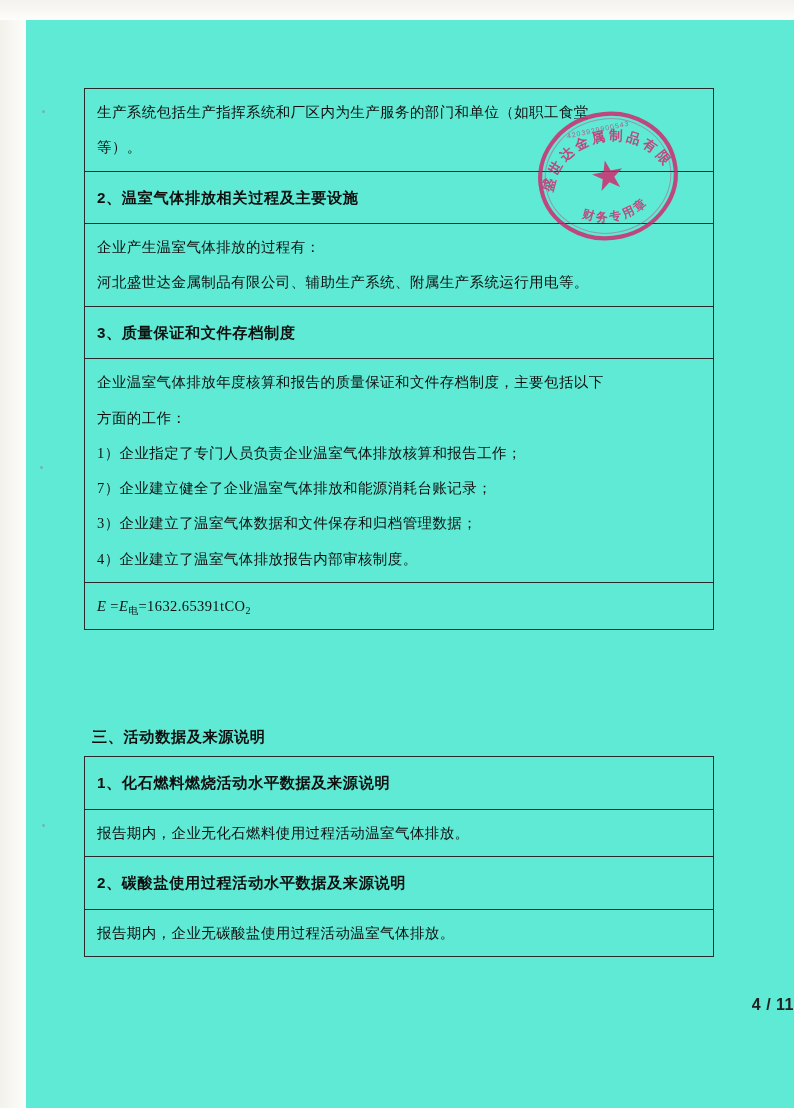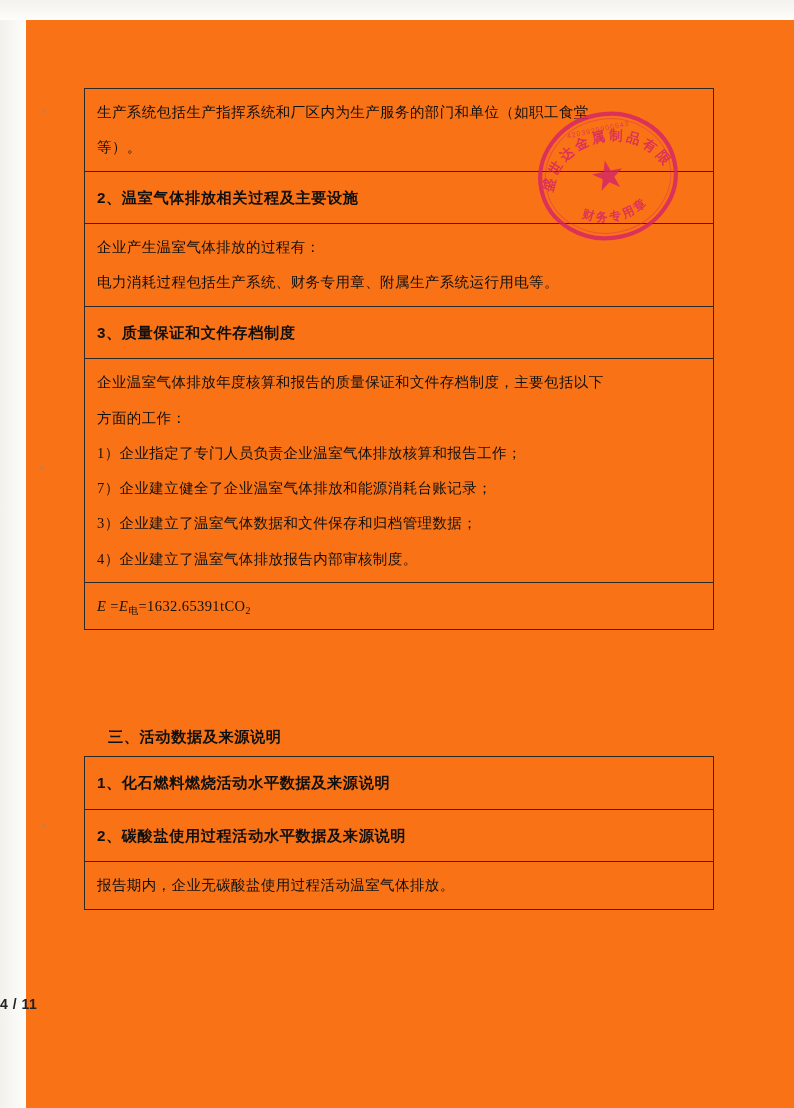--- a/index.html
+++ b/index.html
@@ -11,21 +11,21 @@
     height: 1108px;
     background: #ffffff;
     font-family: "Liberation Serif", serif;
     color: #101010;
     position: relative;
     overflow: hidden;
   }
   .page {
     position: absolute;
     inset: 0;
-    background: #f97316;
+    background: #5eead4;
   }
   
   .scan-edge-left {
     position: absolute;
     left: 0; top: 0; bottom: 0;
     width: 26px;
     background: linear-gradient(90deg, #f2f1ec 0%, #fdfdfb 100%);
   }
   .scan-edge-top {
     position: absolute;
@@ -78,21 +78,20 @@
     line-height: 2.35;
   }
 
   .section-title {
     position: absolute;
     left: 92px;
     font-family: "Liberation Sans", sans-serif;
     font-weight: bold;
     font-size: 15.2px;
     letter-spacing: .6px;
-    margin-left: 16px;
   }
 
   .formula {
     font-family: "Liberation Serif", serif;
     font-size: 14.5px;
     font-style: normal;
     text-align: right;
   }
   .formula .it {
     font-style: italic;
@@ -102,23 +101,23 @@
     vertical-align: baseline;
     position: relative;
     top: 3px;
   }
 
   .page-number {
     position: absolute;
     left: 0;
     right: 0;
     top: 996px;
-    text-align: left;
+    text-align: right;
     font-family: "Liberation Sans", sans-serif;
-    font-size: 14px;
+    font-size: 16px;
     font-weight: bold;
     color: #222;
     letter-spacing: .5px;
   }
 
   
   .seal {
     position: absolute;
     left: 533px;
     top: 101px;
@@ -147,21 +146,21 @@
           <p class="para">生产系统包括生产指挥系统和厂区内为生产服务的部门和单位（如职工食堂</p>
           <p class="para">等）。</p>
         </td>
       </tr>
       <tr>
         <td class="heading-cell">2、温室气体排放相关过程及主要设施</td>
       </tr>
       <tr>
         <td class="body-cell tall-line">
           <p class="para">企业产生温室气体排放的过程有：</p>
-          <p class="para">电力消耗过程包括生产系统、财务专用章、附属生产系统运行用电等。</p>
+          <p class="para">河北盛世达金属制品有限公司、辅助生产系统、附属生产系统运行用电等。</p>
         </td>
       </tr>
       <tr>
         <td class="heading-cell">3、质量保证和文件存档制度</td>
       </tr>
       <tr>
         <td class="body-cell">
           <p class="para">企业温室气体排放年度核算和报告的质量保证和文件存档制度，主要包括以下</p>
           <p class="para">方面的工作：</p>
           <p class="para">1）企业指定了专门人员负责企业温室气体排放核算和报告工作；</p>
@@ -177,20 +176,23 @@
       </tr>
     </tbody>
   </table>
 
   <div class="section-title" style="top:727px;">三、活动数据及来源说明</div>
 
   <table class="doc-table" style="top:756px;padding-left:36px;">
     <tbody>
       <tr>
         <td class="heading-cell">1、化石燃料燃烧活动水平数据及来源说明</td>
+      </tr>
+      <tr>
+        <td class="body-cell">报告期内，企业无化石燃料使用过程活动温室气体排放。</td>
       </tr>
       <tr>
         <td class="heading-cell">2、碳酸盐使用过程活动水平数据及来源说明</td>
       </tr>
       <tr>
         <td class="body-cell">报告期内，企业无碳酸盐使用过程活动温室气体排放。</td>
       </tr>
     </tbody>
   </table>
 

